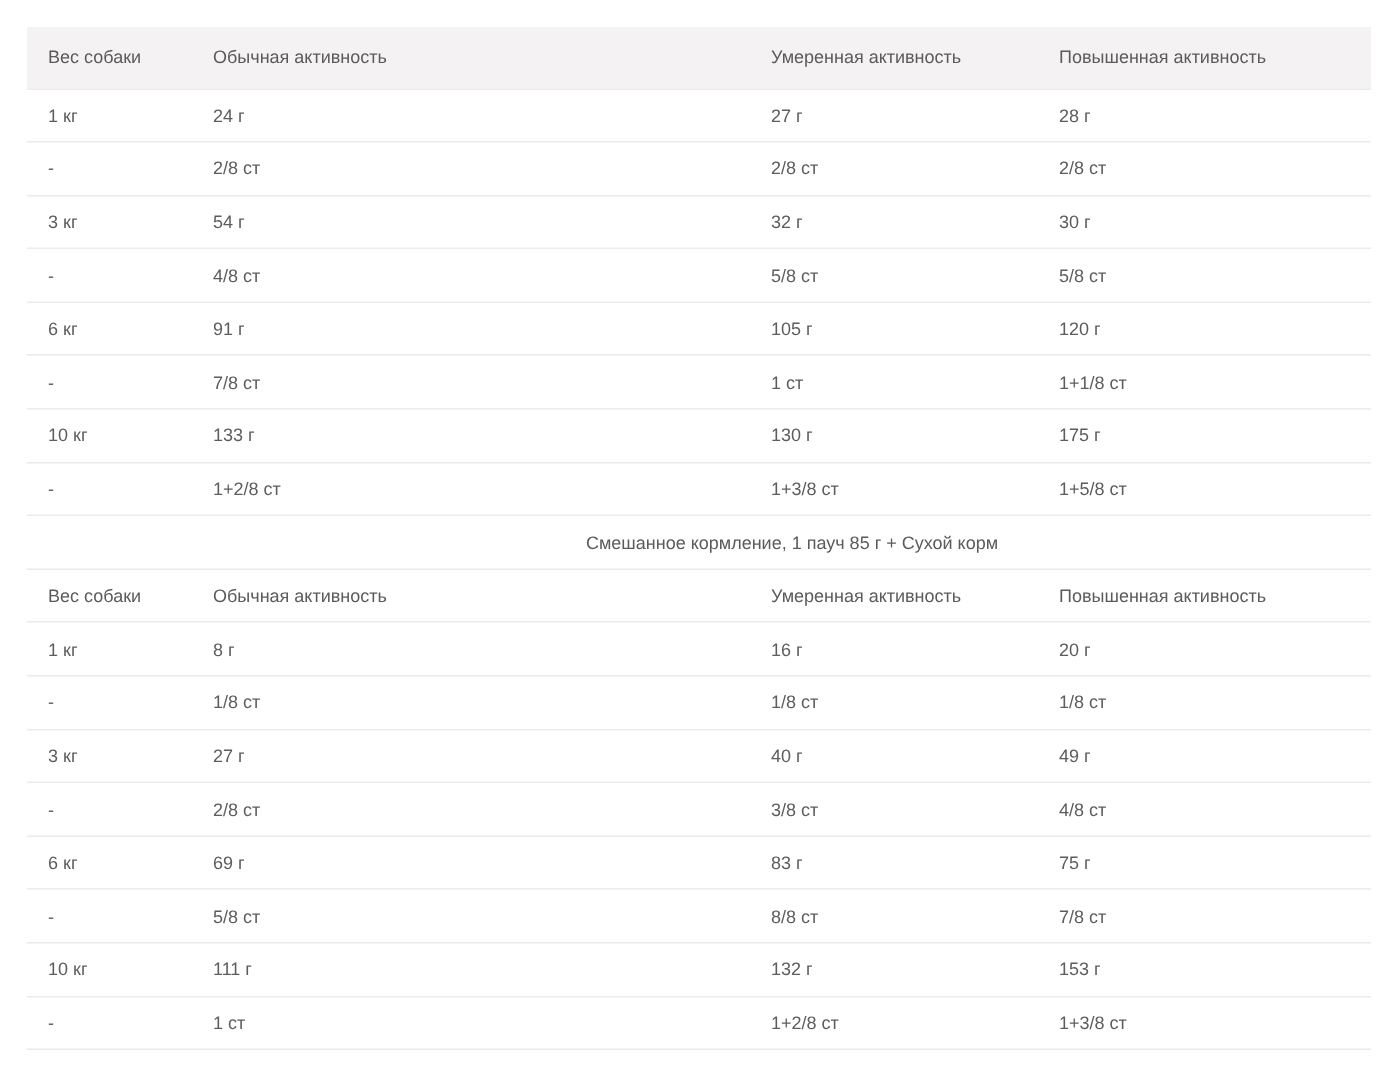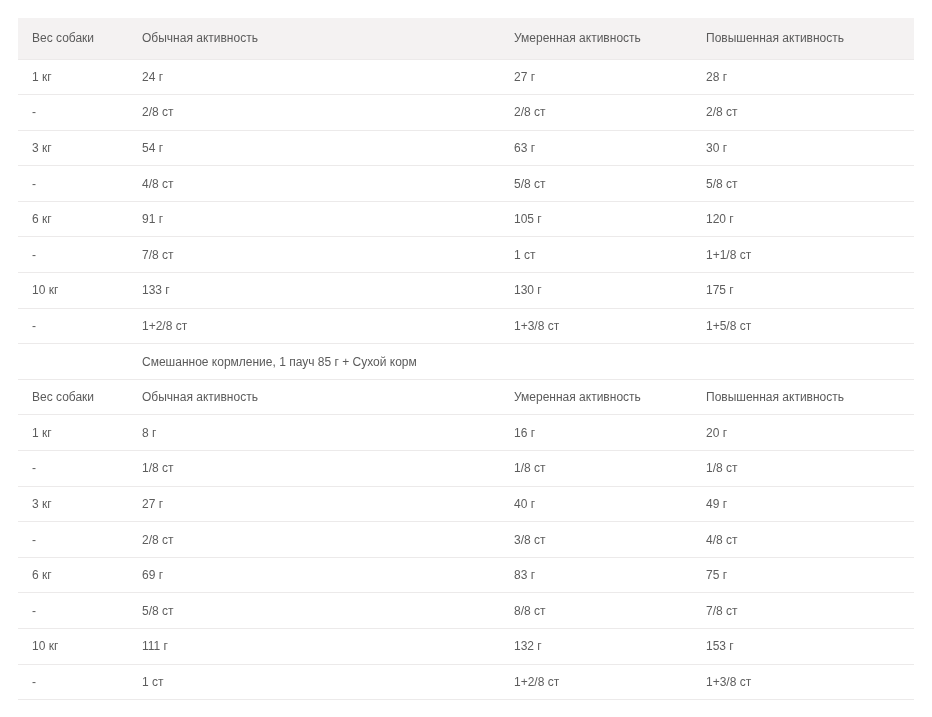--- a/index.html
+++ b/index.html
@@ -54,20 +54,21 @@
   }
   tr.subheader-row td {
     background: #ffffff;
     color: #5b5b5b;
     height: 35.6px;
   }
   tr.section-row td {
     background: #ffffff;
     color: #5b5b5b;
     height: 35.6px;
+    text-align: center;
   }
   tr.data-row td {
     background: #ffffff;
   }
   td.dash {
     color: #6f6f6f;
   }
 </style>
 </head>
 <body>
@@ -96,21 +97,21 @@
       </tr>
       <tr class="data-row">
         <td class="dash">-</td>
         <td>2/8 ст</td>
         <td>2/8 ст</td>
         <td>2/8 ст</td>
       </tr>
       <tr class="data-row">
         <td>3 кг</td>
         <td>54 г</td>
-        <td>63 г</td>
+        <td>32 г</td>
         <td>30 г</td>
       </tr>
       <tr class="data-row">
         <td class="dash">-</td>
         <td>4/8 ст</td>
         <td>5/8 ст</td>
         <td>5/8 ст</td>
       </tr>
       <tr class="data-row">
         <td>6 кг</td>

